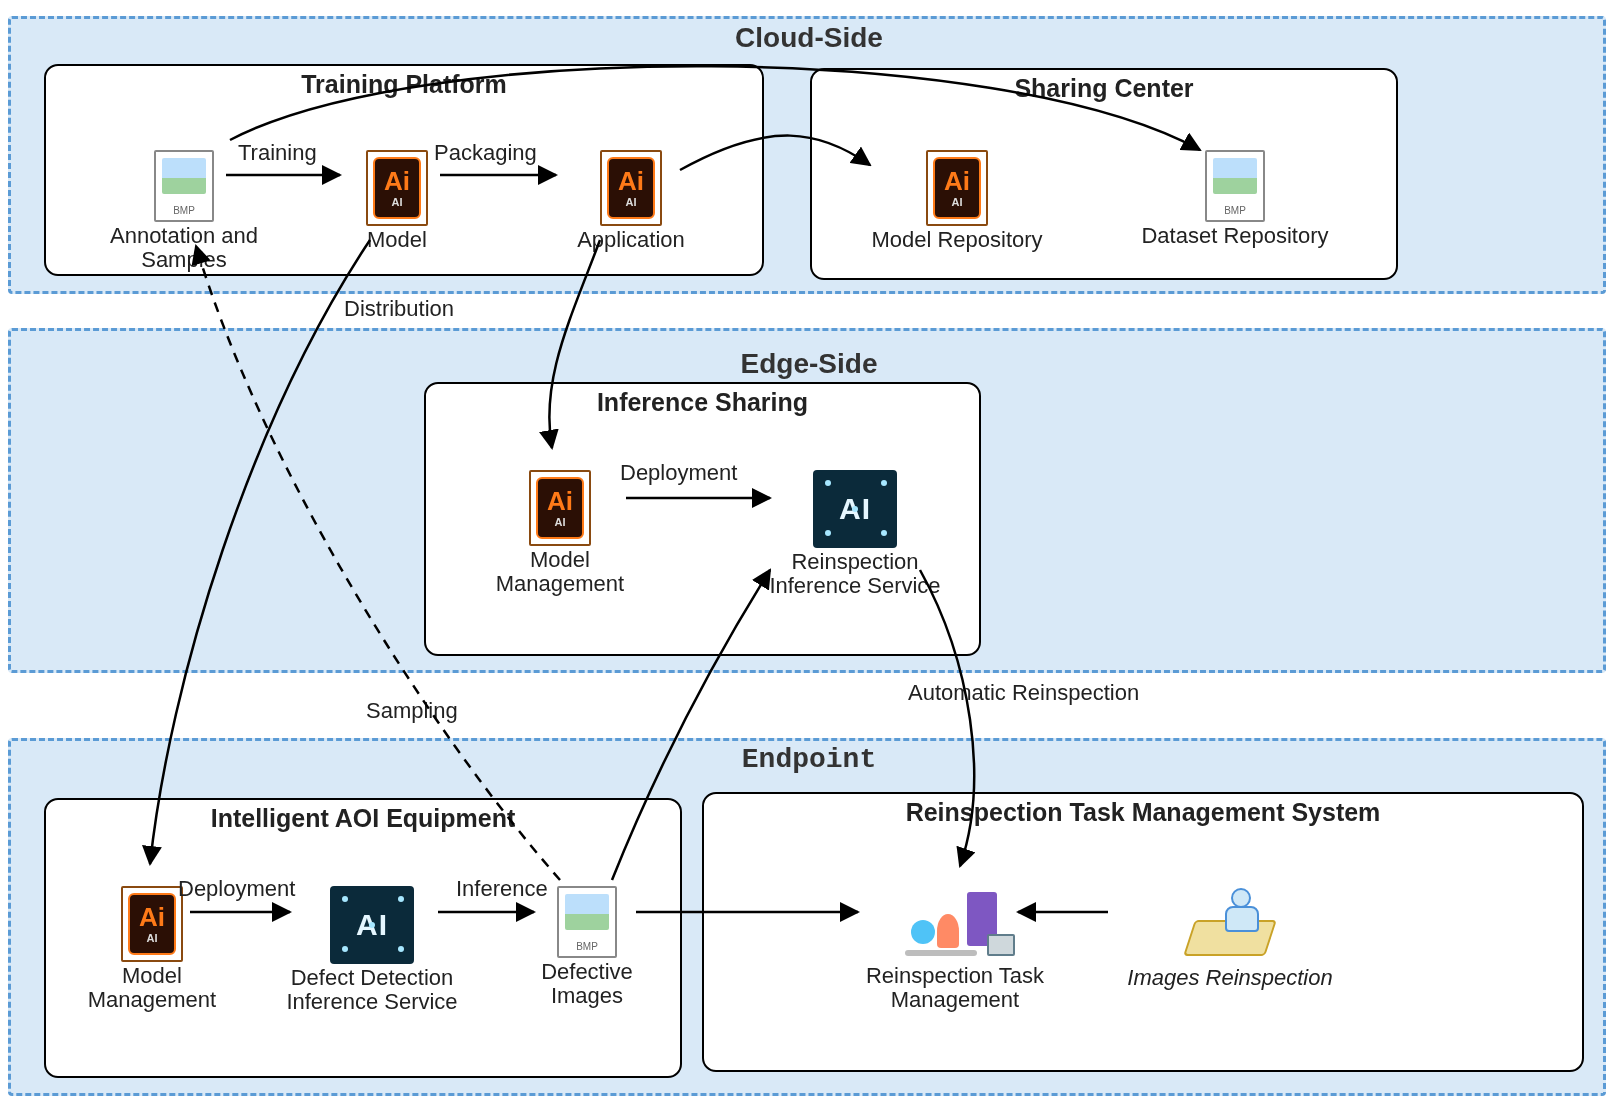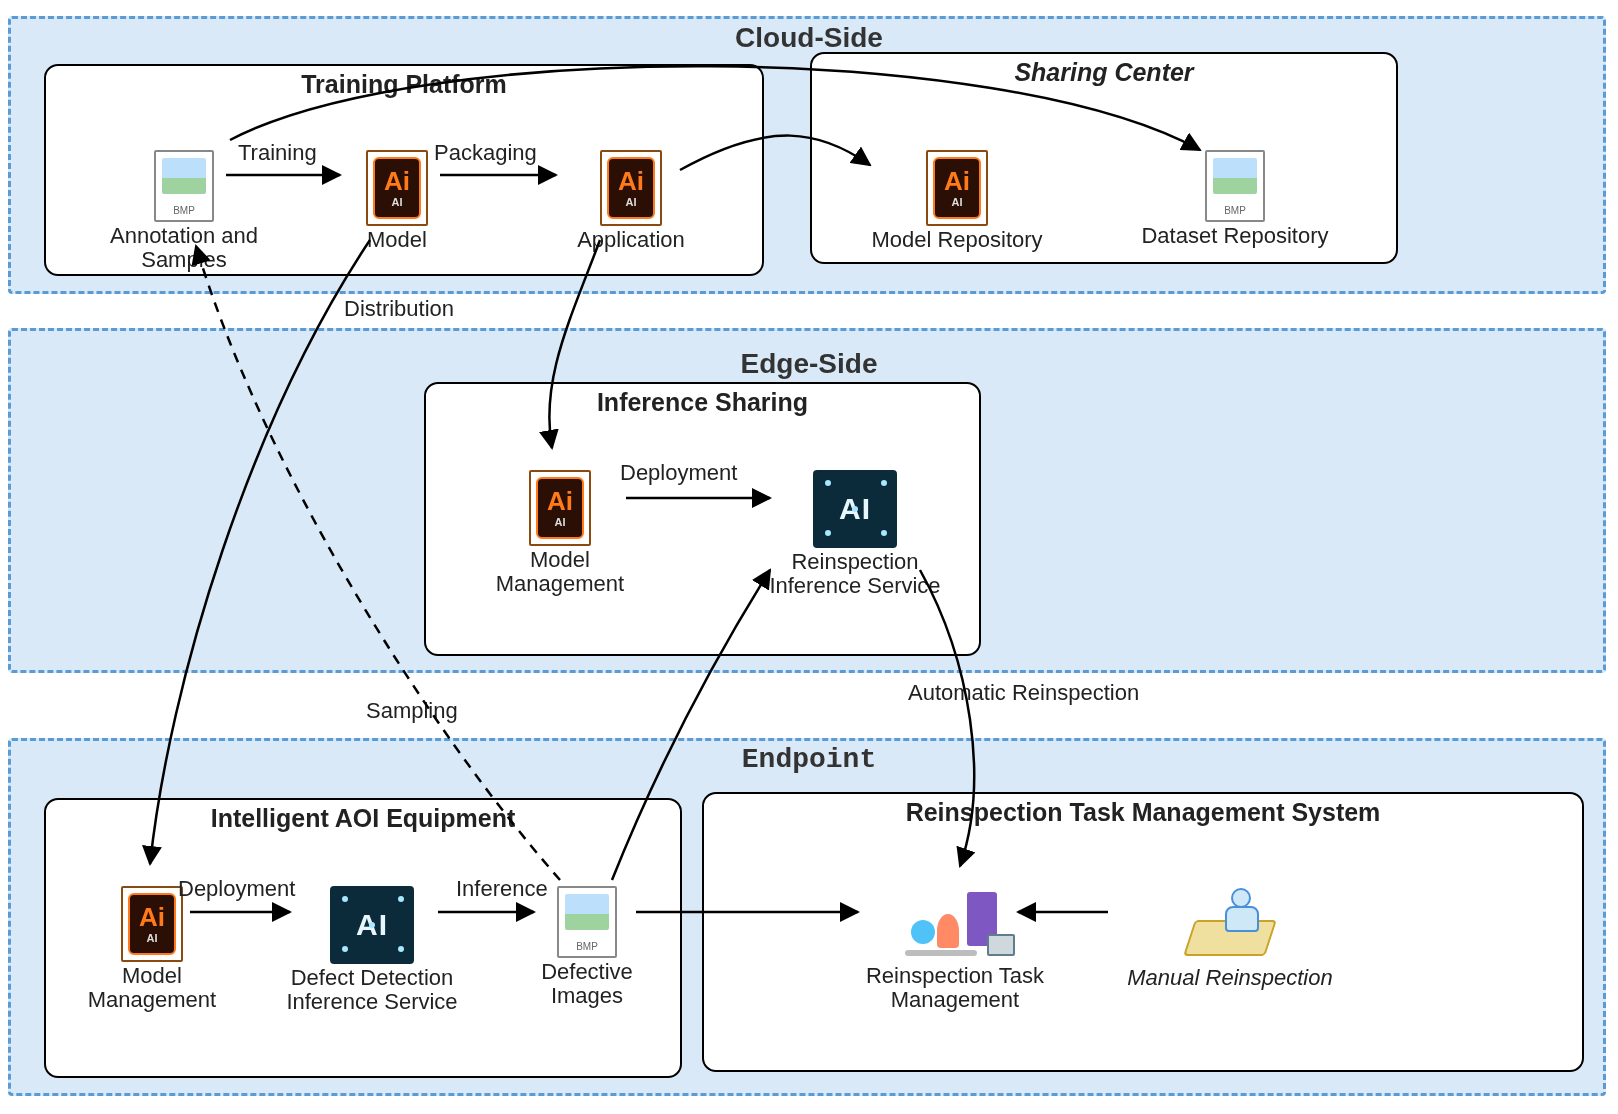--- a/index.html
+++ b/index.html
@@ -184,21 +184,21 @@
 
 <div class="layer" style="left:8px; top:328px; width:1598px; height:345px;"></div>
 <div class="layer-title" style="top:348px;">Edge-Side</div>
 
 <div class="layer" style="left:8px; top:738px; width:1598px; height:358px;"></div>
 <div class="layer-title" style="top:744px;font-family:Liberation Mono, monospace;">Endpoint</div>
 
 <div class="box" style="left:44px; top:64px; width:720px; height:212px;">
   <div class="box-title">Training Platform</div>
 </div>
-<div class="box" style="left:810px; top:52px; width:588px; height:212px;font-style:italic;">
+<div class="box" style="left:810px; top:68px; width:588px; height:212px;">
   <div class="box-title">Sharing Center</div>
 </div>
 <div class="box" style="left:424px; top:382px; width:557px; height:274px;">
   <div class="box-title">Inference Sharing</div>
 </div>
 <div class="box" style="left:44px; top:792px; width:638px; height:280px;margin-top:6px;">
   <div class="box-title">Intelligent AOI Equipment</div>
 </div>
 <div class="box" style="left:702px; top:792px; width:882px; height:280px;">
   <div class="box-title">Reinspection Task Management System</div>
@@ -286,21 +286,21 @@
       <div class="base"></div>
     </div>
   <div class="label">Reinspection Task<br>Management</div>
 </div>
 <div class="node" style="left:1100px; top:866px; width:260px;">
   <div class="icon person">
       <div class="desk"></div>
       <div class="body"></div>
       <div class="head"></div>
     </div>
-  <div class="label" style="font-style:italic;">Manual Reinspection</div>
+  <div class="label" style="font-style:italic;">Images Reinspection</div>
 </div>
 
 <div class="edge-label" style="left:238px; top:140px;">Training</div>
 <div class="edge-label" style="left:434px; top:140px;">Packaging</div>
 <div class="edge-label italic" style="left:344px; top:296px;">Distribution</div>
 <div class="edge-label" style="left:620px; top:460px;">Deployment</div>
 <div class="edge-label italic" style="left:366px; top:698px;">Sampling</div>
 <div class="edge-label italic" style="left:908px; top:680px;">Automatic Reinspection</div>
 <div class="edge-label" style="left:178px; top:876px;">Deployment</div>
 <div class="edge-label" style="left:456px; top:876px;">Inference</div>

